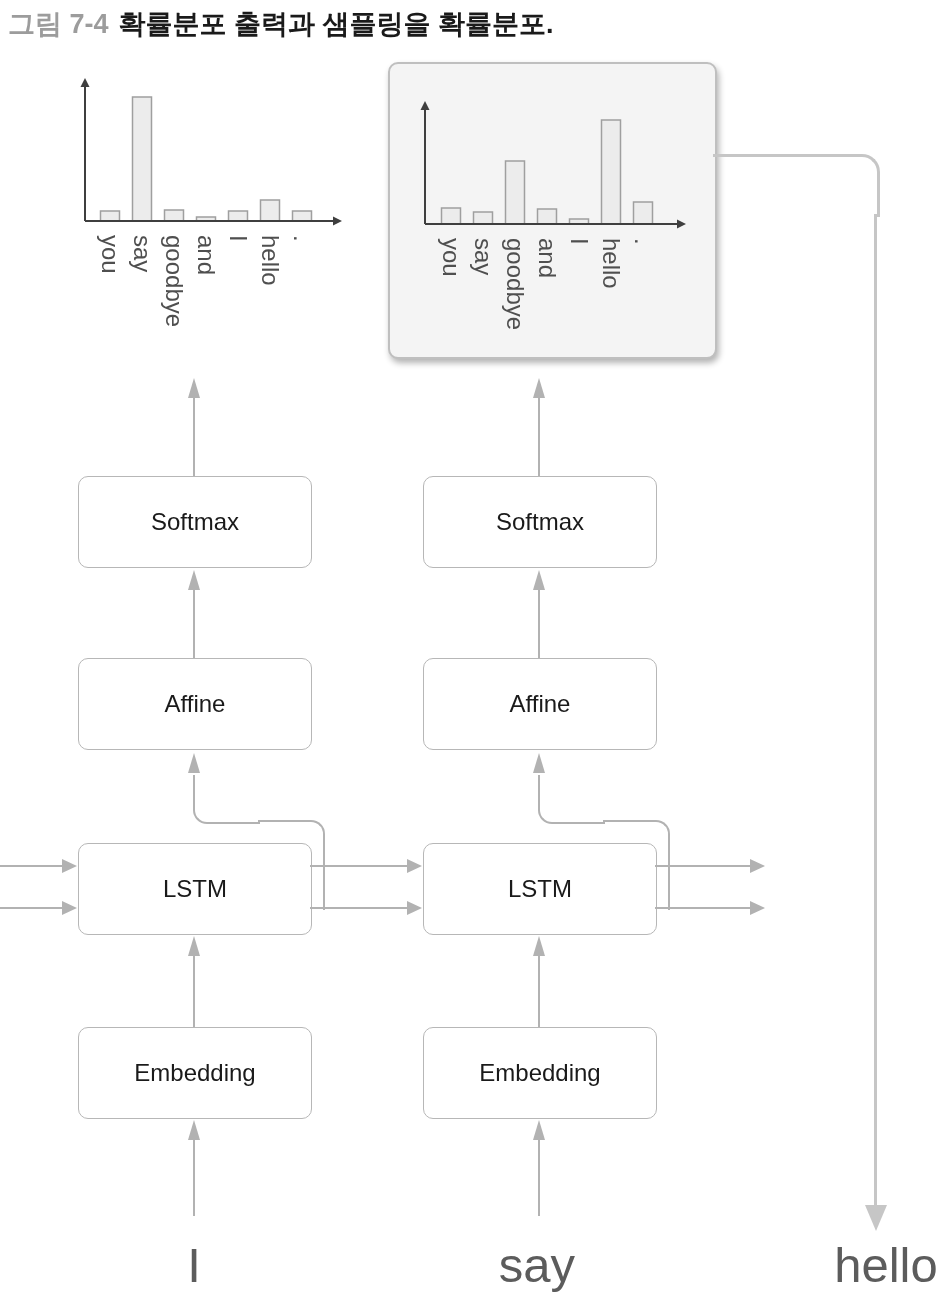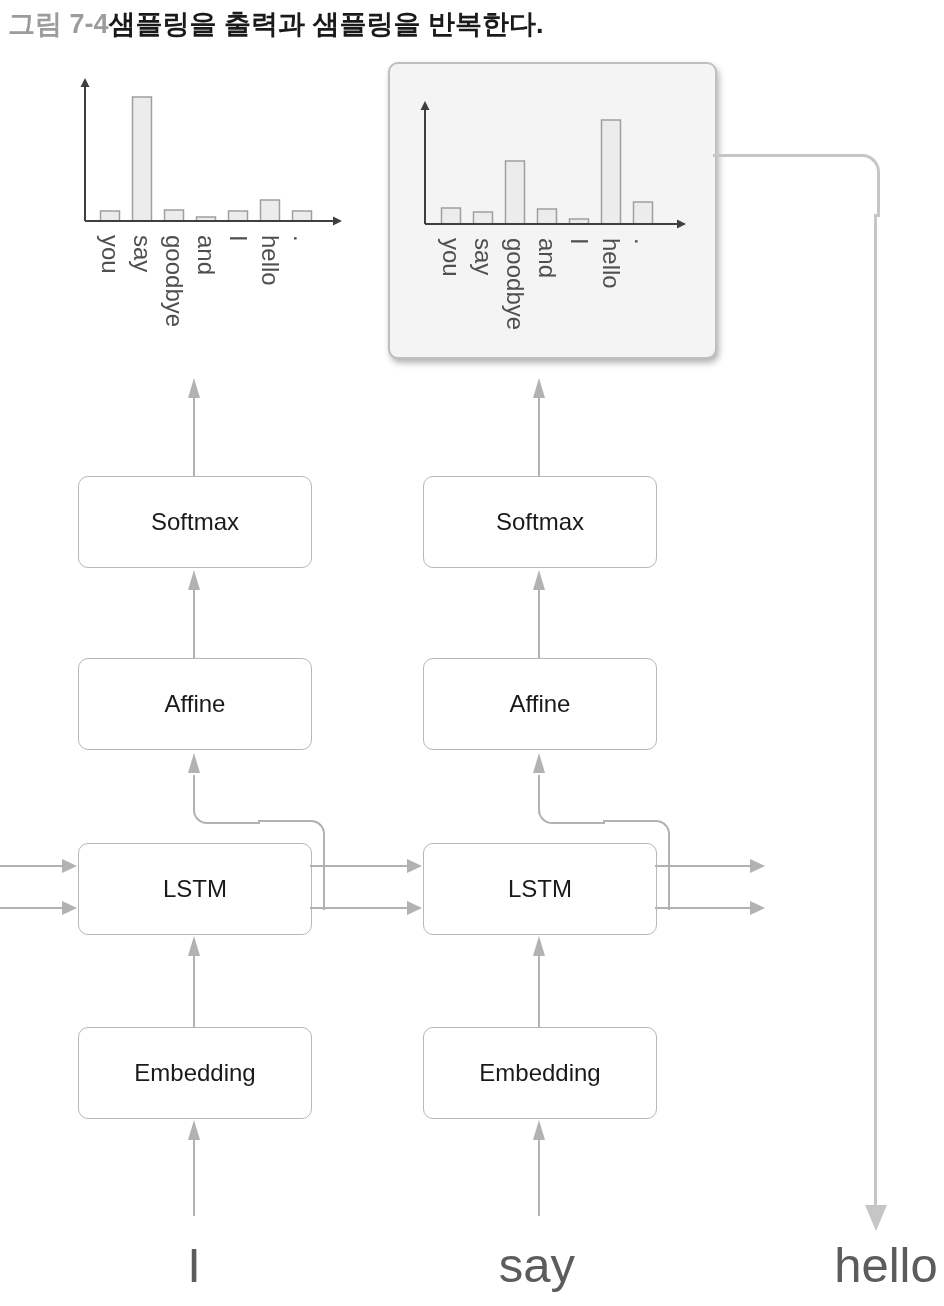--- a/index.html
+++ b/index.html
@@ -7,21 +7,21 @@
     --box_border:#b7b7b7; --box_text:#1a1a1a;
     --bar_fill:#ececec; --bar_stroke:#9f9f9f; --axis:#3f3f3f;
     --arrow:#b2b2b2; --connector:#c6c6c6;
     --label_gray:#4f4f4f; --word_gray:#5c5c5c;
     --highlight_fill:#f4f4f4; --highlight_border:#bfbfbf;
   }
   html,body{margin:0;padding:0;background:#fff;}
   #canvas{position:relative;width:944px;height:1306px;background:#fff;overflow:hidden;
           font-family:"Liberation Sans","DejaVu Sans",sans-serif;}
   .fig-title{position:absolute;left:8px;top:6px;font-size:27px;font-weight:700;white-space:nowrap;}
-  .fig-num{color:var(--figure_gray);margin-right:0;}
+  .fig-num{color:var(--figure_gray);margin-right:10px;}
   .fig-cap{color:var(--caption_black);}
   .node{position:absolute;width:232px;height:90px;background:#fff;border:1.5px solid var(--box_border);
         border-radius:10px;display:flex;align-items:center;justify-content:center;
         font-size:24px;color:var(--box_text);}
   .highlight{position:absolute;left:388px;top:62px;width:325px;height:293px;background:var(--highlight_fill);
         border:2px solid var(--highlight_border);border-radius:10px;
         box-shadow:2px 4px 6px rgba(0,0,0,0.30);}
   .vline{position:absolute;width:2px;background:var(--arrow);}
   .hline{position:absolute;height:2px;background:var(--arrow);}
   .head-up{position:absolute;width:0;height:0;border-left:6px solid transparent;
@@ -45,21 +45,21 @@
   svg.chart .axis{stroke:var(--axis);stroke-width:2;}
   svg.chart .axis-head{fill:var(--axis);}
   svg.chart text{font-family:"Liberation Sans","DejaVu Sans",sans-serif;font-size:24px;fill:var(--label_gray);}
 </style>
 </head>
 <body>
 
 <div id="canvas">
 
   <div class="fig-title">
-    <span class="fig-num">그림 7-4</span><span class="fig-cap">샘플링을 출력과 샘플링을 반복한다.</span>
+    <span class="fig-num">그림 7-4</span><span class="fig-cap">확률분포 출력과 샘플링을 확률분포.</span>
   </div>
 
   <div id="diagram">
 
     <div class="highlight"></div>
 
     <div class="node" style="left:78px;top:476px;">
         <span>Softmax</span>
       </div>
     <div class="node" style="left:78px;top:658px;">

